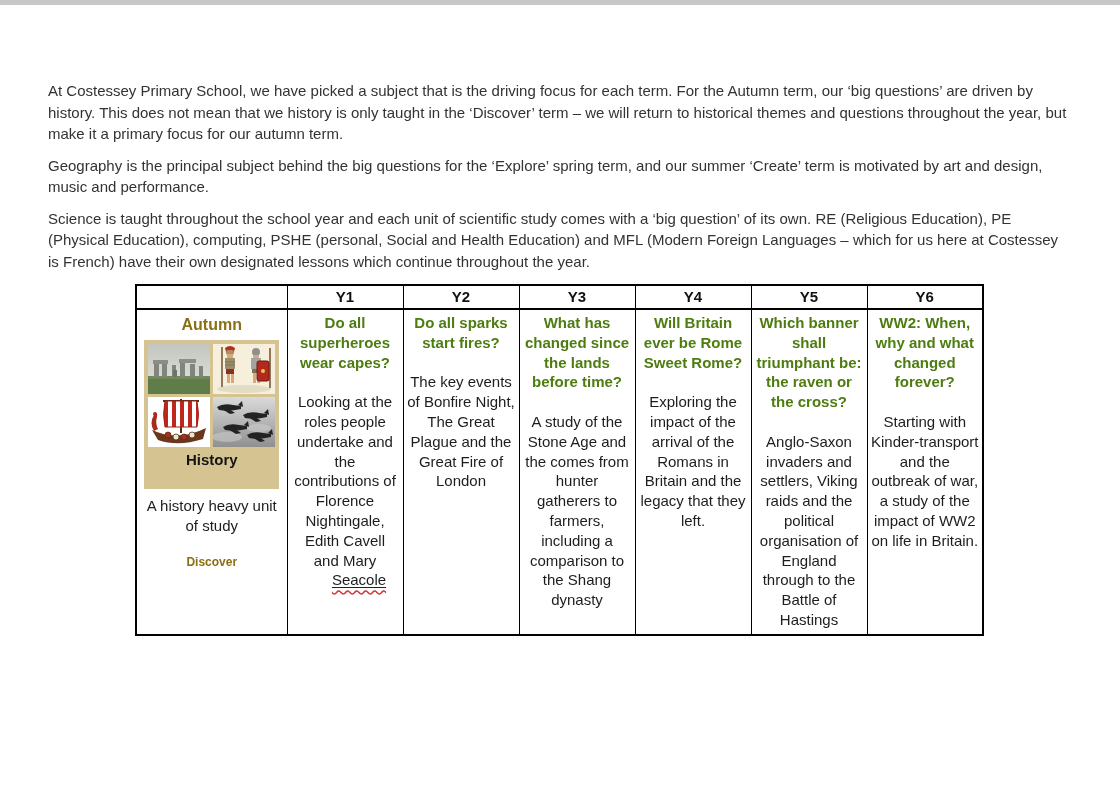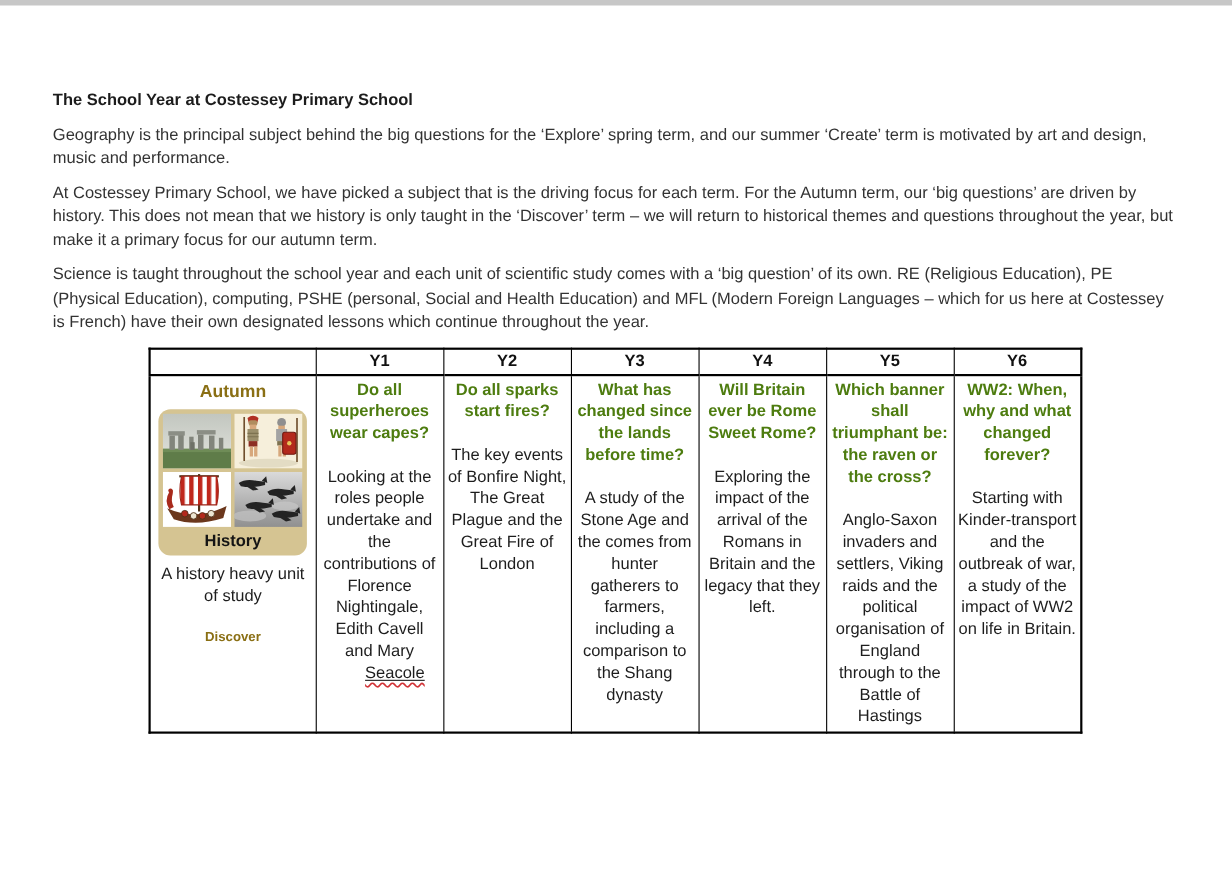--- a/index.html
+++ b/index.html
@@ -42,21 +42,21 @@
   table.curriculum td {
     vertical-align:top; text-align:center;
     font-size:15px; line-height:19.8px; color:#1d1d1d;
     padding:3px 3px 4px 3px;
     height:311px;
   }
   .q { color:#4d7c0f; font-weight:bold; margin:0 0 19.8px 0; }
   .term-name { color:#8a6f14; font-weight:bold; font-size:16px; line-height:20px; margin-top:2px; }
   .hist-card {
     width:135px; margin:5px auto 0 auto;
-    background:#d5c492; padding:4px 4px 0 4px;border-radius:11px;
+    background:#d5c492; padding:4px 4px 15px 4px;
   }
   .hist-grid {
     display:grid; grid-template-columns:1fr 1fr; gap:3px;
   }
   .hist-grid svg { display:block; width:100%; height:50px; }
   .hist-caption {
     font-weight:bold; color:#141414; font-size:15px;
     padding:3px 0 4px 0; text-align:center;
   }
   .unit-desc { margin-top:7px; }
@@ -64,24 +64,23 @@
   .sq { text-decoration:underline wavy #d13438; text-underline-offset:4px; }
   .ul { text-decoration:underline solid #222; text-underline-offset:2px;margin-left:28px; }
 </style>
 </head>
 <body>
 
 <div class="top-strip"></div>
 
 <div class="content">
 
-  <p class="doc-title">The School Year at Costessey Primary School</p>
-
+
+  <p class="doc-para">At Costessey Primary School, we have picked a subject that is the driving focus for each term. For the Autumn term, our ‘big questions’ are driven by history. This does not mean that we history is only taught in the ‘Discover’ term – we will return to historical themes and questions throughout the year, but make it a primary focus for our autumn term.</p>
   <p class="doc-para">Geography is the principal subject behind the big questions for the ‘Explore’ spring term, and our summer ‘Create’ term is motivated by art and design, music and performance.</p>
-  <p class="doc-para">At Costessey Primary School, we have picked a subject that is the driving focus for each term. For the Autumn term, our ‘big questions’ are driven by history. This does not mean that we history is only taught in the ‘Discover’ term – we will return to historical themes and questions throughout the year, but make it a primary focus for our autumn term.</p>
   <p class="doc-para">Science is taught throughout the school year and each unit of scientific study comes with a ‘big question’ of its own. RE (Religious Education), PE (Physical Education), computing, PSHE (personal, Social and Health Education) and MFL (Modern Foreign Languages – which for us here at Costessey is French) have their own designated lessons which continue throughout the year.</p>
 
   <table class="curriculum">
     <colgroup>
       <col style="width:151px">
       <col style="width:116px">
         <col style="width:116px">
         <col style="width:116px">
       <col style="width:116px">
         <col style="width:116px">

